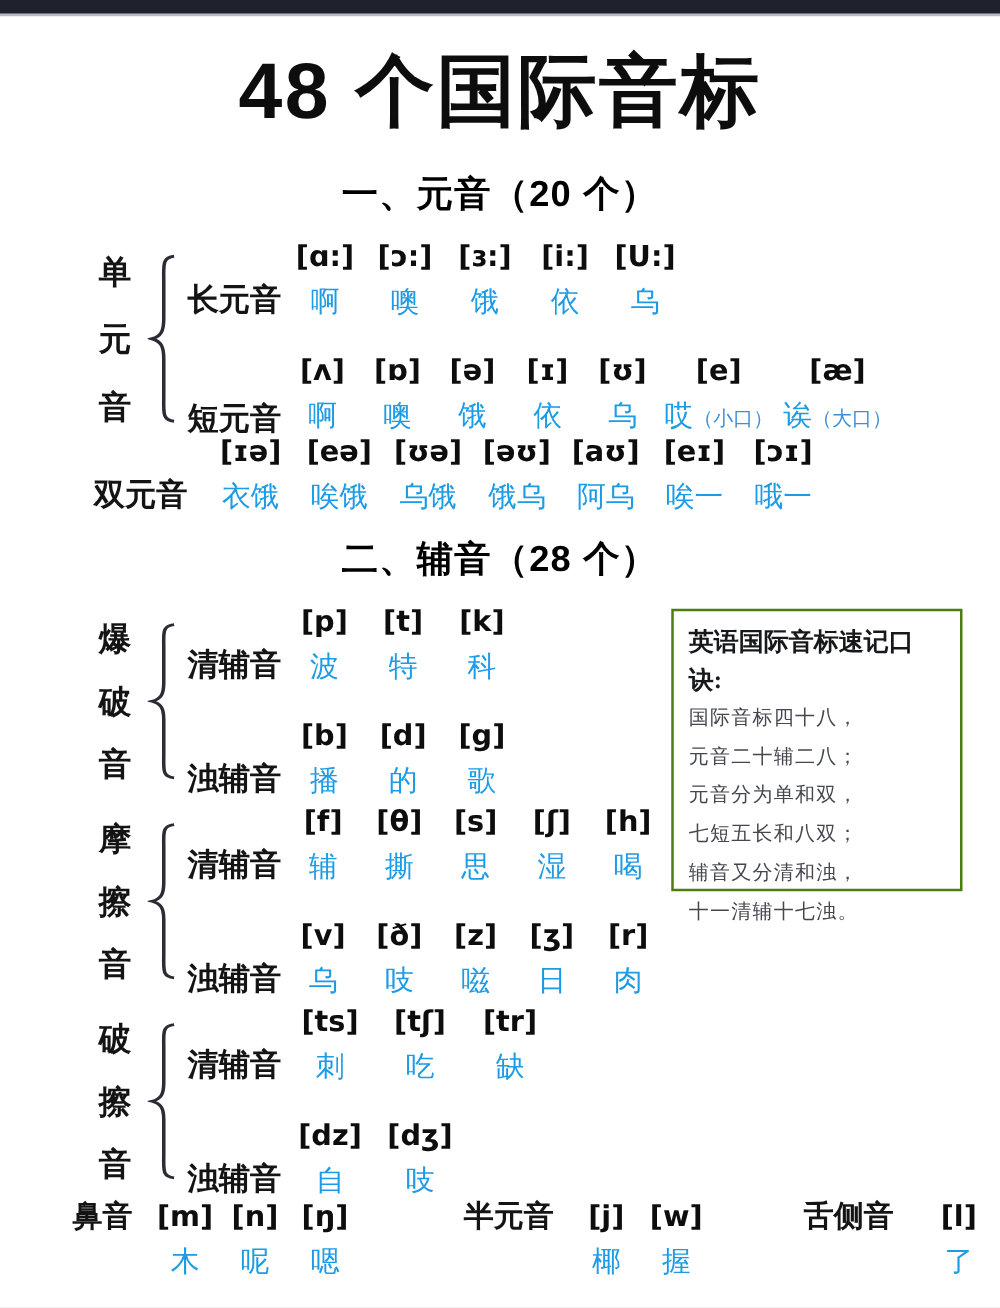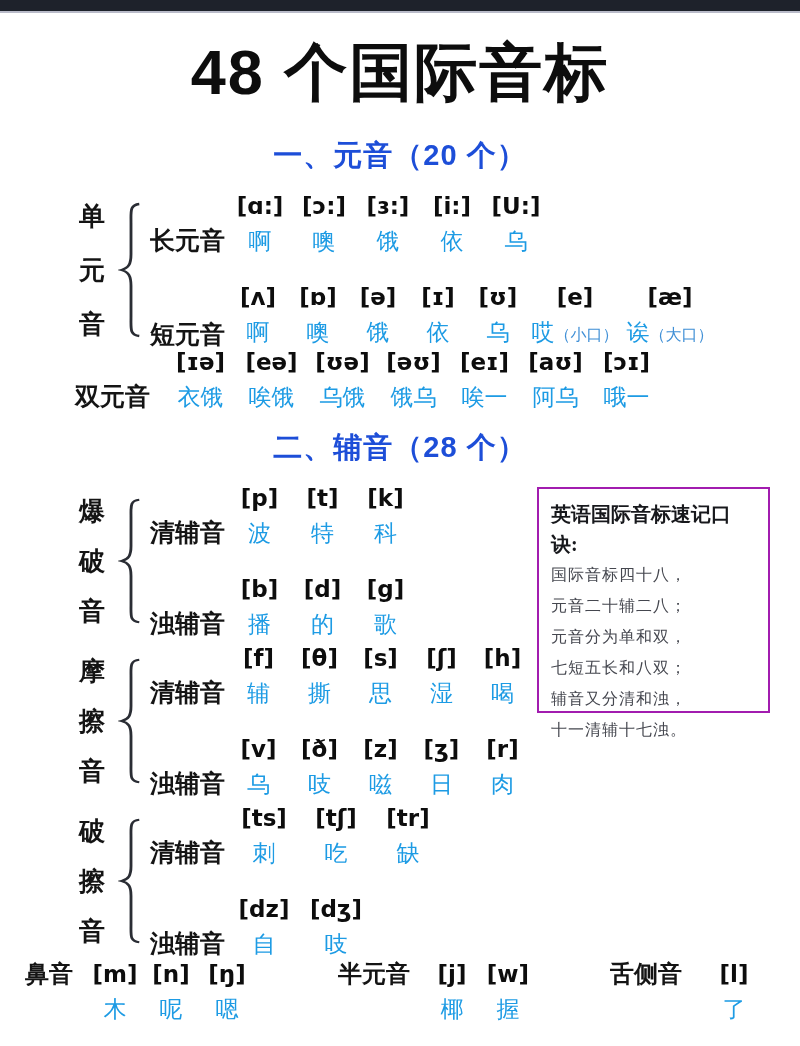--- a/index.html
+++ b/index.html
@@ -10,21 +10,21 @@
   }
   .topbar{position:absolute;left:0;top:0;width:800px;height:11px;background:#1e222b;}
   .topbar-line{position:absolute;left:0;top:11px;width:800px;height:2px;background:#b9bbc9;}
 
   .page-title{
     position:absolute;left:0;top:30px;width:800px;text-align:center;
     font-size:63px;font-weight:900;letter-spacing:2px;color:#0d0d0d;
   }
   .sec-heading{
     position:absolute;left:0;width:800px;text-align:center;
-    font-size:29px;font-weight:800;color:#1d4ed8;letter-spacing:1px;
+    font-size:29px;font-weight:800;color:#000000;letter-spacing:1px;
   }
   #sec1{top:136px;}
   #sec2{top:428px;}
 
   
   .group{position:absolute;left:70px;display:flex;align-items:center;}
   .vlabel{display:flex;flex-direction:column;align-items:center;width:44px;}
   .vlabel .vchar{font-size:26px;font-weight:800;line-height:26px;}
   .brace{width:26px;flex:0 0 26px;margin:0 6px 0 4px;}
   .rows{display:flex;flex-direction:column;}
@@ -66,28 +66,28 @@
 
   
   #g0{top:482px;} #g1{top:642px;} #g2{top:802px;}
   .cgroup .brace{height:128px;}
   .cgroup .vlabel .vchar + .vchar{margin-top:24px;}
   #mono .vlabel .vchar + .vchar{margin-top:28px;}
 
   
   .mnemonic{
     position:absolute;left:537px;top:487px;width:233px;height:226px;
-    border:2px solid #a21caf;box-sizing:border-box;padding:10px 12px;
+    border:2px solid #4d7c0f;box-sizing:border-box;padding:10px 12px;
     font-family:"Liberation Serif",serif;
   }
   .mnemonic-title{font-size:20px;font-weight:700;color:#17181c;line-height:30px;}
   .mnemonic-line{font-size:16px;color:#45474f;line-height:31px;letter-spacing:1px;}
 
   
-  .bgroup{position:absolute;display:flex;align-items:flex-start;}
+  .bgroup{position:absolute;display:flex;align-items:flex-start;margin-left:33px;}
   .bgroup .rlabel{width:auto;flex:0 0 auto;margin-right:14px;font-size:24px;}
   .cols-b .pcol{width:56px;}
   #b0{left:25px;top:958px;}
   #b1{left:338px;top:958px;}
   #b2{left:610px;top:958px;}
   #b2 .rlabel{margin-right:24px;}
 </style>
 </head>
 <body>
 
@@ -184,26 +184,26 @@
           </div>
           <div class="pcol">
             <div class="sym">[ʊə]</div>
             <div class="hint">乌饿</div>
           </div>
           <div class="pcol">
             <div class="sym">[əʊ]</div>
             <div class="hint">饿乌</div>
           </div>
           <div class="pcol">
+            <div class="sym">[aʊ]</div>
+            <div class="hint">阿乌</div>
+          </div>
+          <div class="pcol">
             <div class="sym">[eɪ]</div>
             <div class="hint">唉一</div>
-          </div>
-          <div class="pcol">
-            <div class="sym">[aʊ]</div>
-            <div class="hint">阿乌</div>
           </div>
           <div class="pcol">
             <div class="sym">[ɔɪ]</div>
             <div class="hint">哦一</div>
           </div>
         </div>
       </div>
     </div>
 
   <div class="sec-heading" id="sec2">二、辅音（28 个）</div>

